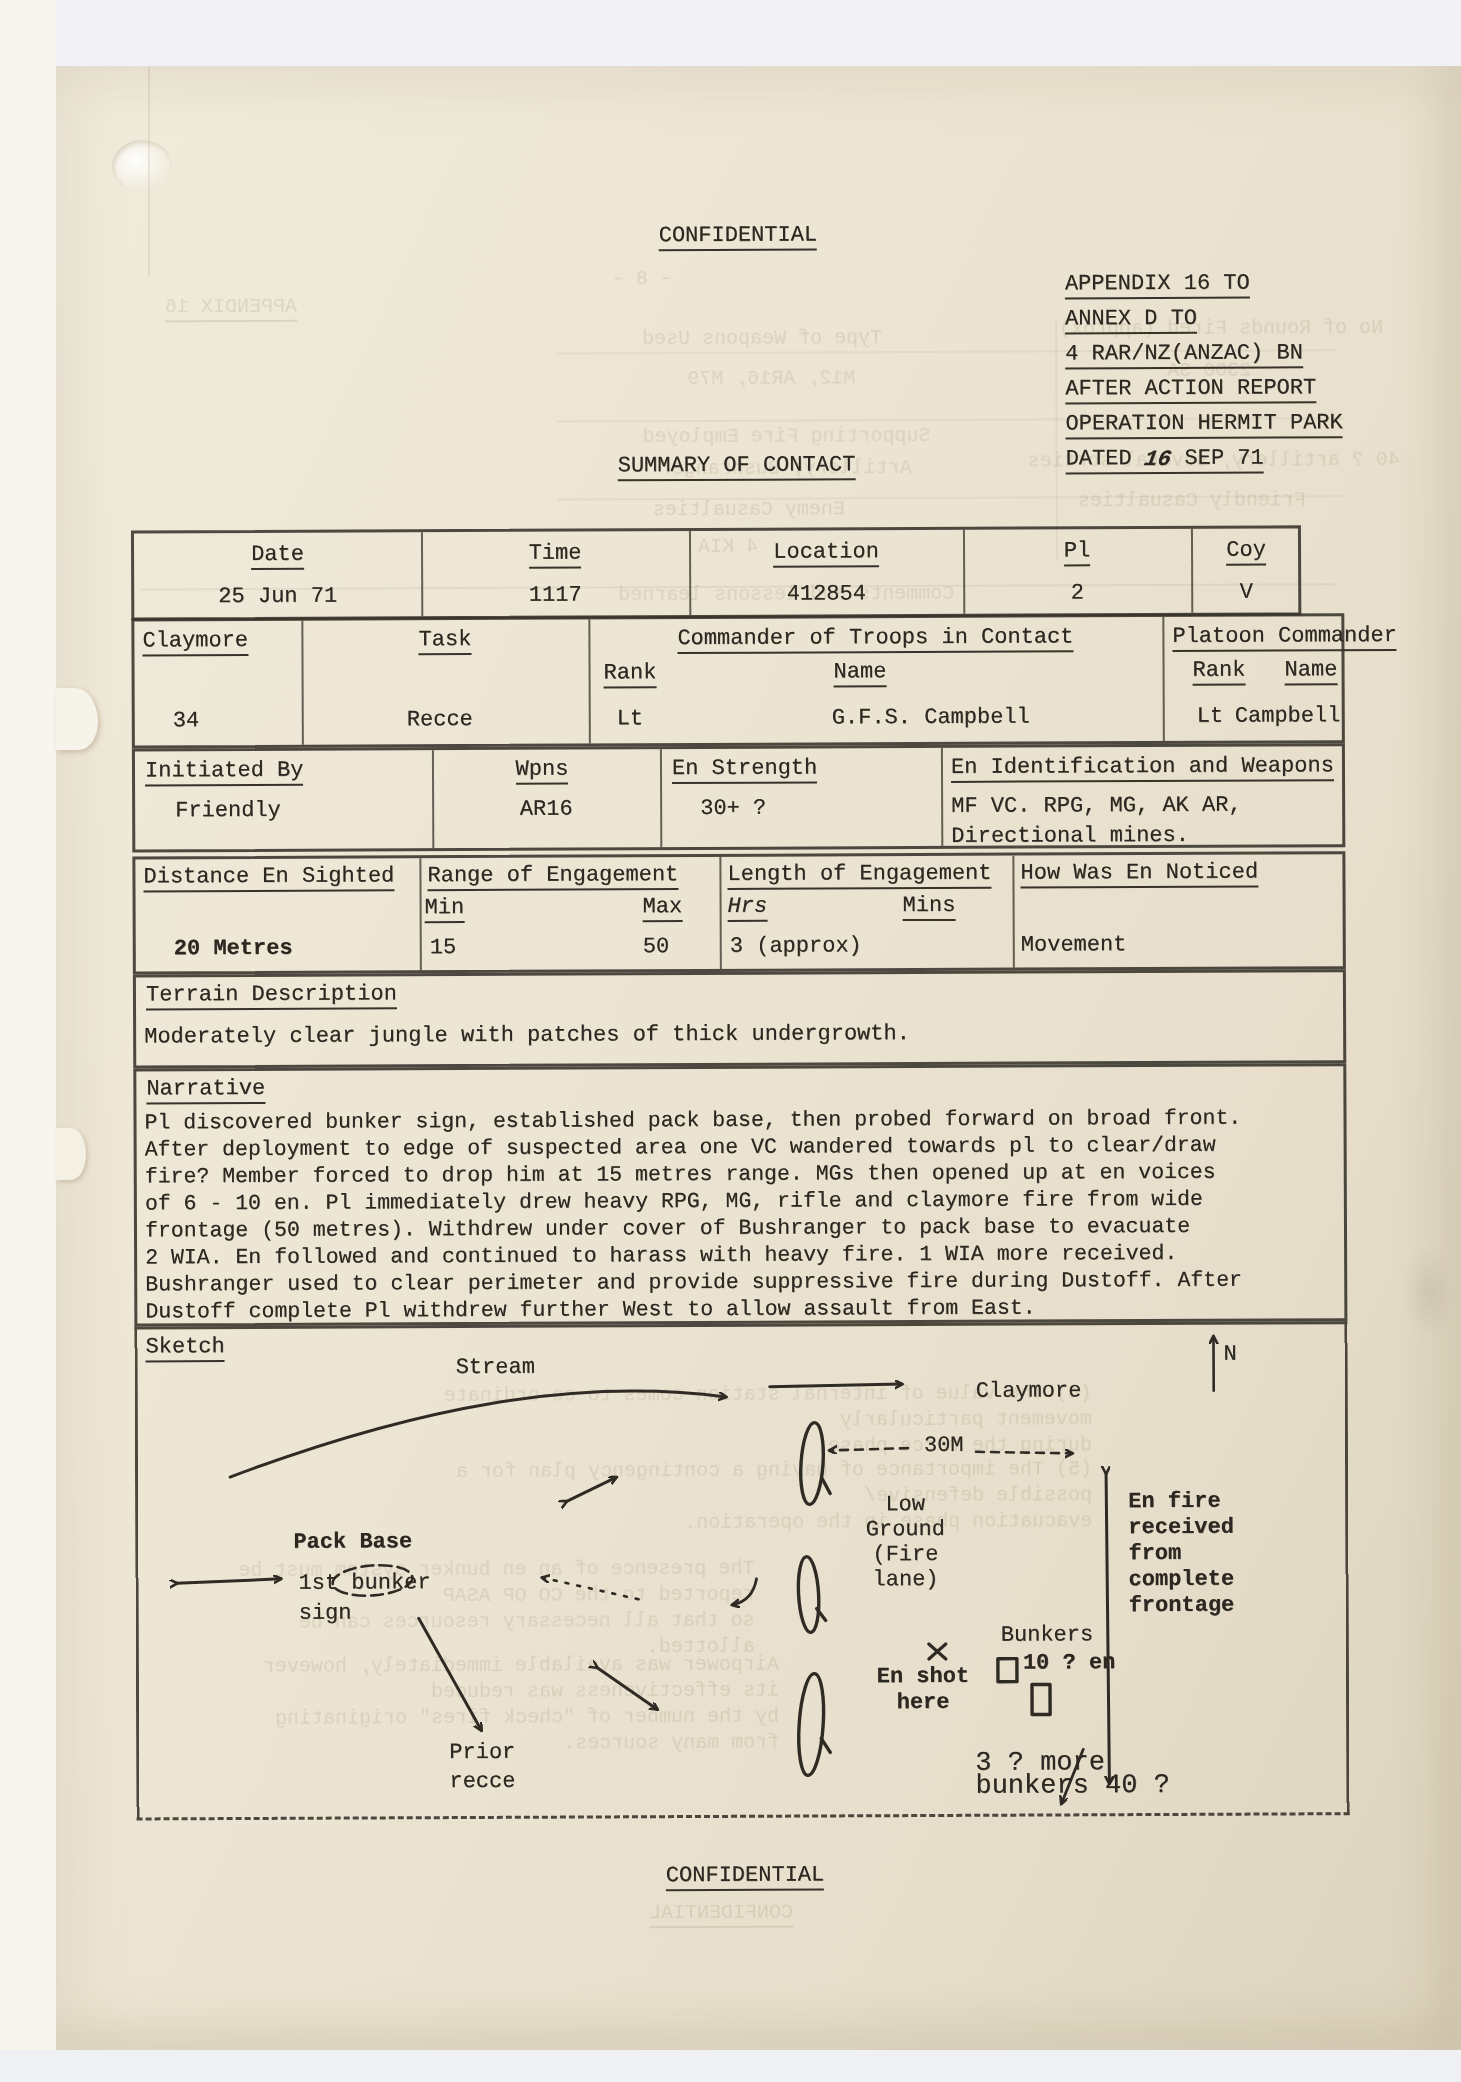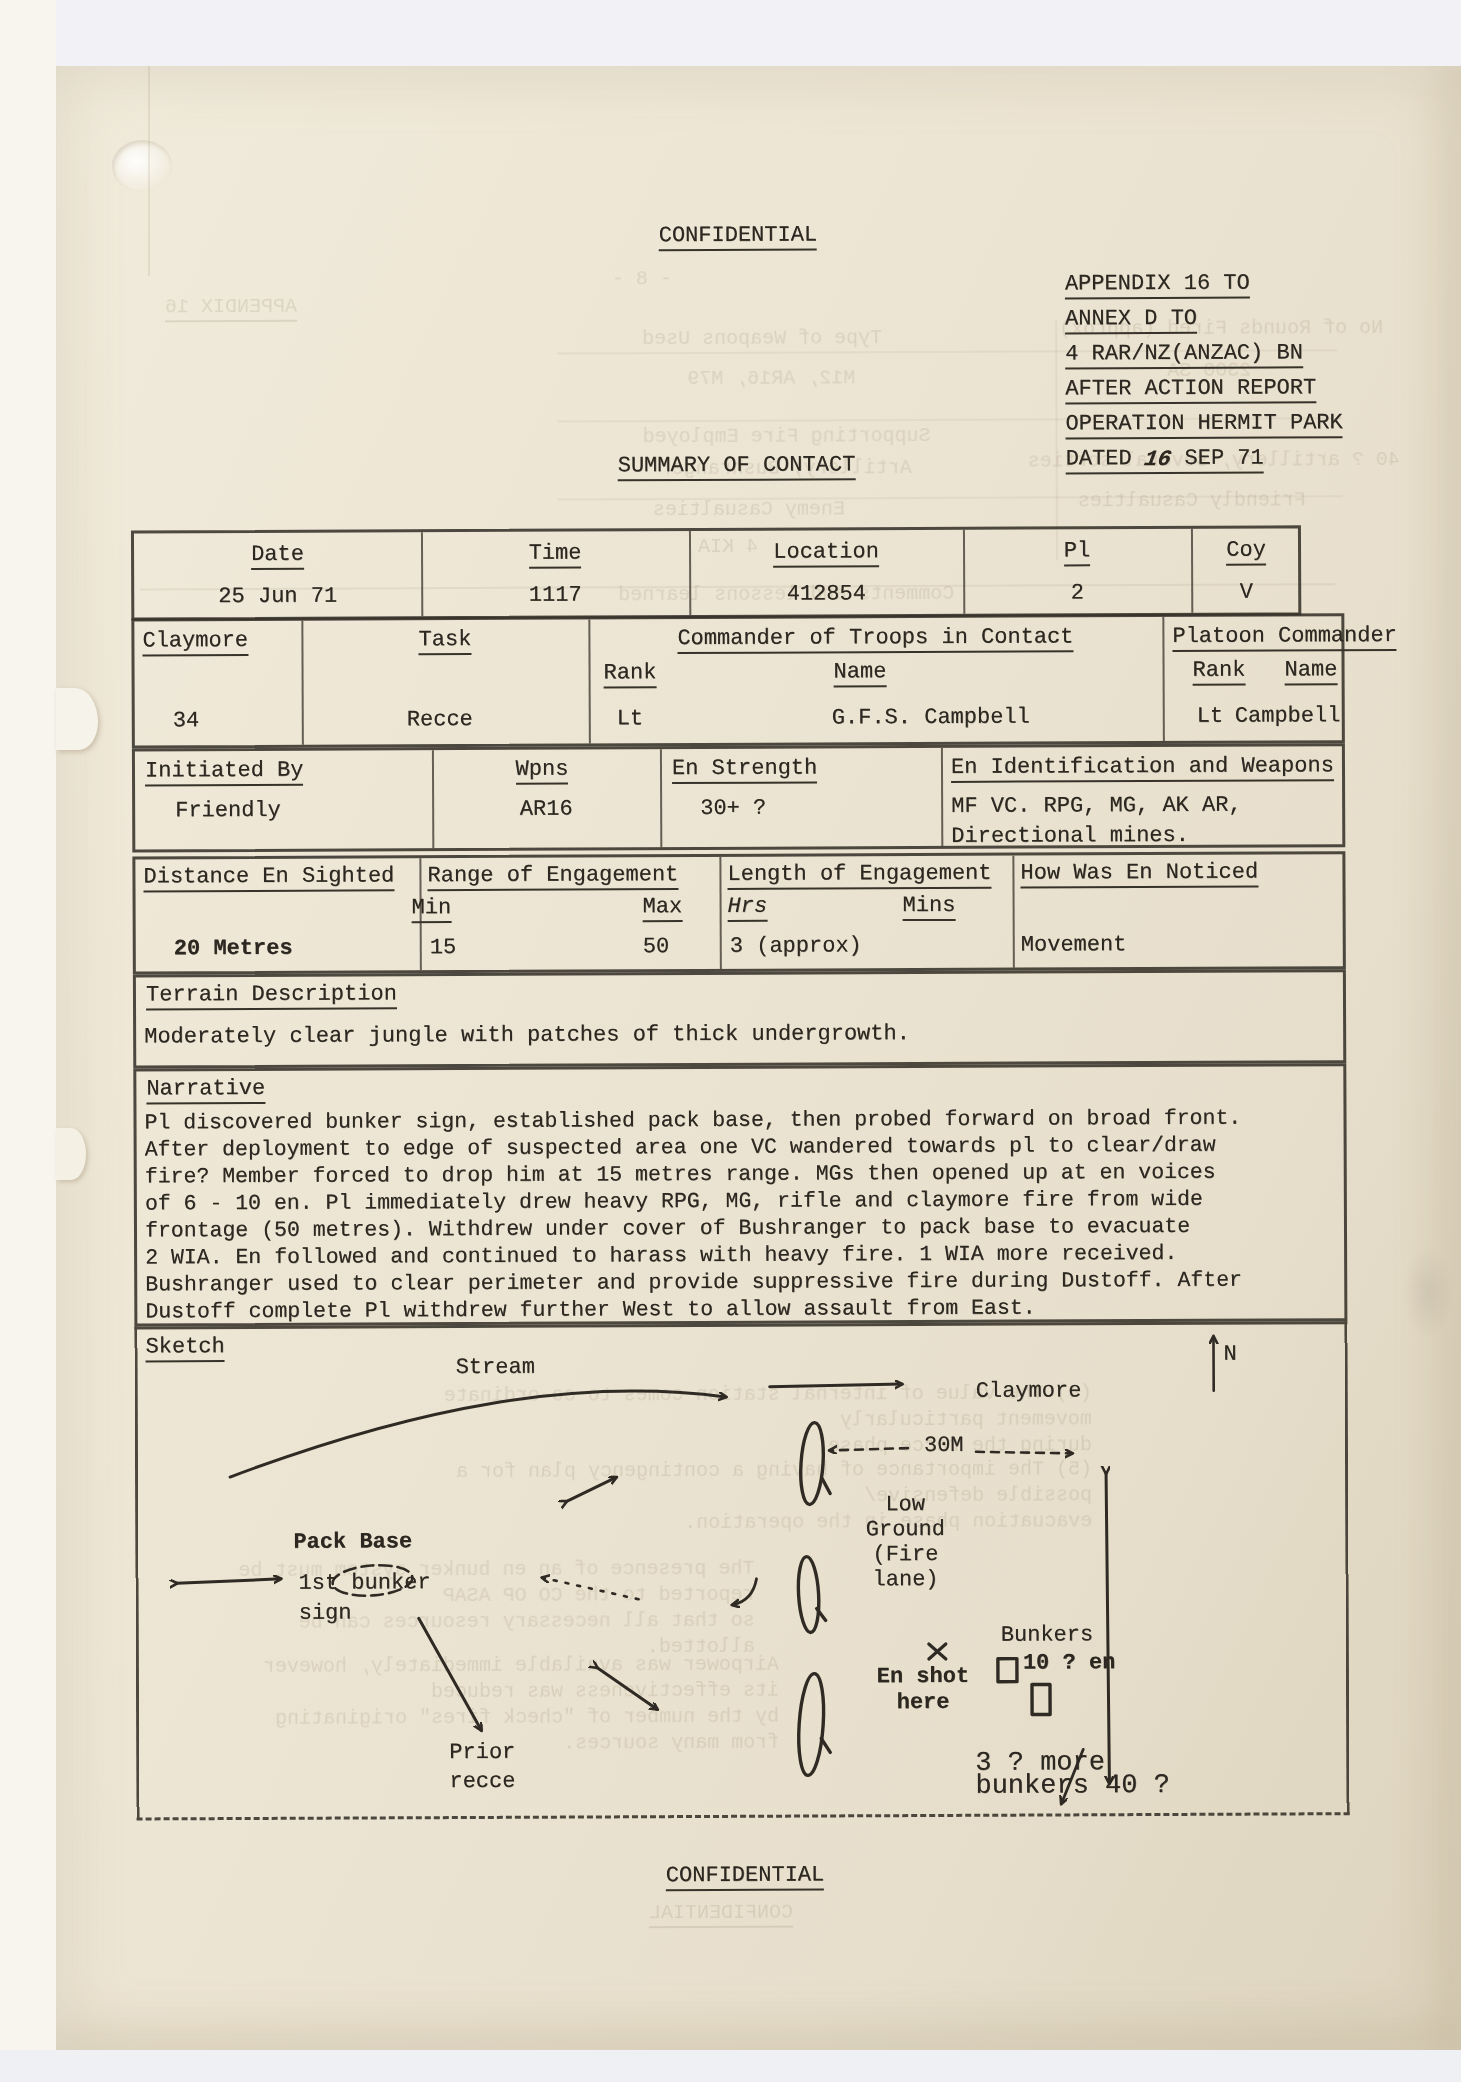--- a/index.html
+++ b/index.html
@@ -142,21 +142,21 @@
     </div>
 
     <div class="box" style="left:133px;top:854px;width:1213px;height:118px;">
       <div class="vsep" style="left:284px;"></div>
       <div class="vsep" style="left:584px;"></div>
       <div class="vsep" style="left:877px;"></div>
       <div class="tw" style="left:8px;top:4px;"><span class="ul">Distance En Sighted</span></div>
       <div class="tw" style="left:292px;top:4px;"><span class="ul">Range of Engagement</span></div>
       <div class="tw" style="left:592px;top:4px;"><span class="ul">Length of Engagement</span></div>
       <div class="tw" style="left:885px;top:4px;"><span class="ul">How Was En Noticed</span></div>
-      <div class="tw" style="left:276px;top:36px;"><span class="ul">Min</span></div>
+      <div class="tw" style="left:289px;top:36px;"><span class="ul">Min</span></div>
       <div class="tw" style="left:507px;top:36px;"><span class="ul">Max</span></div>
       <div class="tw" style="left:592px;top:36px;font-style:italic;"><span class="ul">Hrs</span></div>
       <div class="tw" style="left:767px;top:36px;"><span class="ul">Mins</span></div>
       <div class="tw" style="left:38px;top:76px;font-weight:bold;">20 Metres</div>
       <div class="tw" style="left:294px;top:76px;">15</div>
       <div class="tw" style="left:507px;top:76px;">50</div>
       <div class="tw" style="left:594px;top:76px;">3 (approx)</div>
       <div class="tw" style="left:885px;top:76px;">Movement</div>
     </div>
 
@@ -243,20 +243,25 @@
       <div class="tw" style="left:786px;top:106px;">30M</div>
       <div class="tw bold" style="left:155px;top:200px;">Pack Base</div>
       <div class="tw prel" style="left:160px;top:240px;line-height:30px;">1st bunker
 sign</div>
       <div class="tw prel" style="left:310px;top:410px;line-height:29px;">Prior
 recce</div>
       <div class="tw prel cellc" style="left:712px;top:166px;width:110px;line-height:25px;">Low
 Ground
 (Fire
 lane)</div>
+      <div class="tw prel bold" style="left:990px;top:164px;line-height:26px;">En fire
+received
+from
+complete
+frontage</div>
       <div class="tw" style="left:862px;top:296px;">Bunkers</div>
       <div class="tw bold" style="left:884px;top:324px;">10 ? en</div>
       <div class="tw prel bold cellc" style="left:734px;top:338px;width:100px;line-height:26px;">En shot
 here</div>
       <div class="tw prel" style="left:836px;top:426px;font-size:27px;line-height:23px;">3 ? more
 bunkers 40 ?</div>
     </div>
 
     <div class="tw" style="left:662px;top:1862px;"><span class="ul">CONFIDENTIAL</span></div>
   </div>

